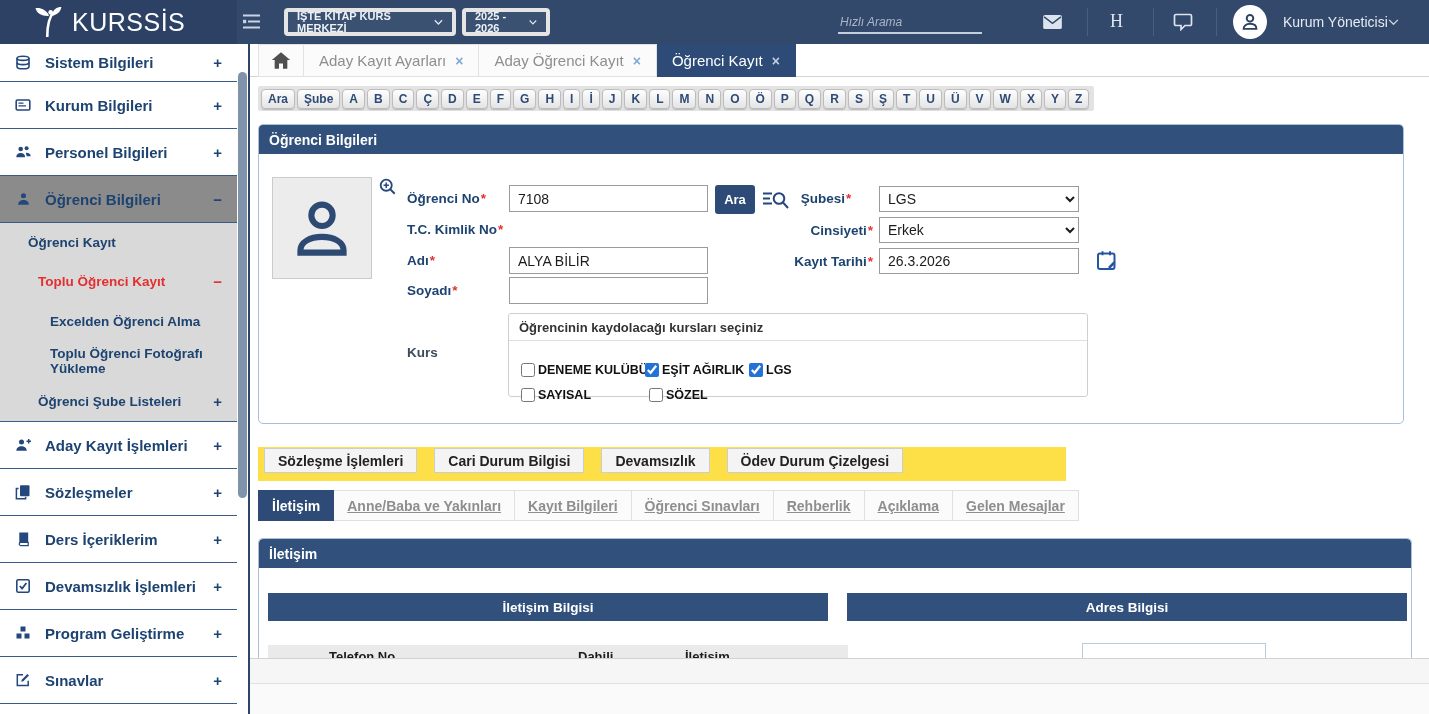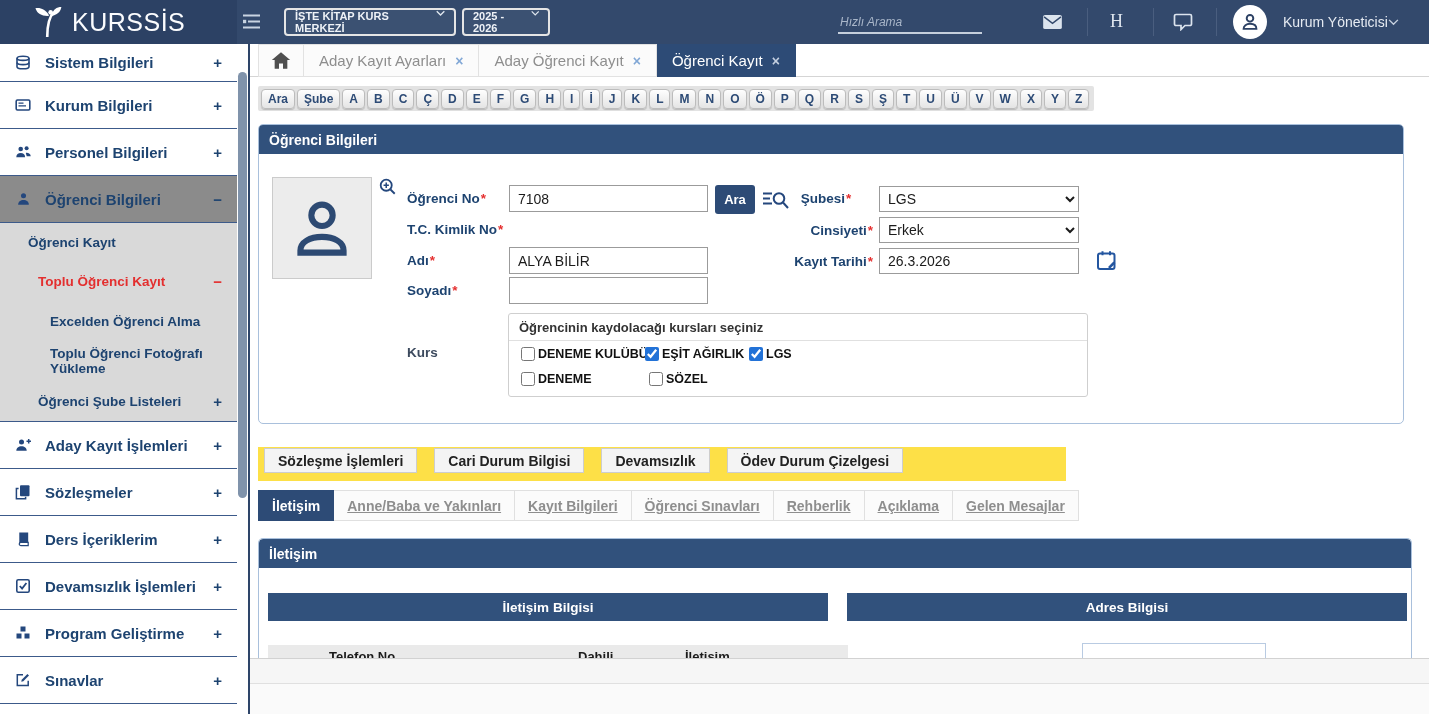--- a/index.html
+++ b/index.html
@@ -5,21 +5,21 @@
   * { box-sizing: border-box; margin: 0; padding: 0; }
   html,body { background:#fff; }
   body { font-family: "Liberation Sans", sans-serif; }
   #app { position:relative; width:1429px; height:714px; overflow:hidden; background:#fff; }
 
   
   .topbar { position:absolute; left:0; top:0; width:1429px; height:44px; background:#33496c; }
   .logo-area { position:absolute; left:0; top:0; width:237px; height:44px; background:#2c4164; display:flex; align-items:center; padding-left:34px; gap:4px; }
   .logo-text { color:#fbfcfe; font-size:25px; letter-spacing:.5px; }
   .menu-toggle { position:absolute; left:242px; top:13px; cursor:pointer; }
-  .tb-select { position:absolute; top:8px; height:28px; background:#3b5172; border:2px solid #e5e5e5; border-radius:4px; color:#eef2f7; font-size:11px; font-weight:bold; display:flex; align-items:flex-start; justify-content:space-between; padding:0 9px; gap:8px; cursor:pointer; }
+  .tb-select { position:absolute; top:8px; height:28px; background:#3b5172; border:4px solid #e5e5e5; border-radius:4px; color:#eef2f7; font-size:11px; font-weight:bold; display:flex; align-items:center; justify-content:space-between; padding:0 9px; gap:8px; cursor:pointer; }
   .quick-search { position:absolute; left:838px; top:12px; width:144px; height:22px; background:transparent; border:none; border-bottom:2px solid #c5cfdc; color:#e8eef6; font-size:12px; padding:0 2px; font-family:"Liberation Sans",sans-serif; }
   .quick-search::placeholder { color:#a9b6c9; font-style:italic; }
   .tb-divider { position:absolute; top:8px; width:1px; height:28px; background:#4a5e7f; }
   .tb-ico { position:absolute; cursor:pointer; }
   .h-badge { position:absolute; left:1110px; top:11px; color:#dfe6ee; font-family:"Liberation Serif",serif; font-size:18px; cursor:pointer; }
   .avatar { position:absolute; left:1233px; top:5px; width:34px; height:34px; background:#fff; border-radius:50%; display:flex; align-items:center; justify-content:center; cursor:pointer; }
   .user-name { position:absolute; left:1283px; top:14px; color:#e6ebf2; font-size:14px; cursor:pointer; }
   .user-caret { position:absolute; left:1388px; top:19px; }
 
   
@@ -62,21 +62,21 @@
   .zoom-ico { position:absolute; left:120px; top:53px; cursor:pointer; }
   .flabel { position:absolute; font-weight:bold; color:#1d4370; font-size:13.5px; white-space:nowrap; }
   .req { color:#e53030; margin-left:1px; }
   .finput { position:absolute; width:199px; height:27px; border:1px solid #9b9b9b; padding:0 8px; font-size:14px; font-family:"Liberation Sans",sans-serif; color:#1b1b1b; background:#fff; }
   .fselect { position:absolute; width:200px; height:26px; border:1px solid #9b9b9b; font-size:14px; font-family:"Liberation Sans",sans-serif; color:#1b1b1b; background:#fff; padding:0 4px; }
   .ara-btn { position:absolute; left:456px; top:60px; width:40px; height:29px; background:#2d4b76; color:#fff; border:none; border-radius:3px; font-weight:bold; font-size:13px; cursor:pointer; font-family:"Liberation Sans",sans-serif; }
   .listsearch-ico { position:absolute; left:503px; top:65px; cursor:pointer; }
   .cal-ico { position:absolute; left:836px; top:124px; cursor:pointer; }
   .fieldset { position:absolute; left:249px; top:188px; width:580px; height:84px; border:1px solid #cfcfcf; border-radius:3px; background:#fff; }
   .fs-h { padding:6px 10px 5px; font-weight:bold; font-size:13px; color:#333; border-bottom:1px solid #e0e0e0; }
-  .cb { position:absolute; display:flex; align-items:center; gap:3px; font-size:12.5px; font-weight:bold; color:#111; white-space:nowrap; }
+  .cb { position:absolute; display:flex; align-items:center; gap:3px; font-size:12.5px; font-weight:bold; color:#111; white-space:nowrap;margin-top:16px; }
   .cb input { width:14px; height:14px; accent-color:#2272d7; cursor:pointer; }
 
   
   .action-strip { position:absolute; left:258px; top:447px; width:808px; height:34px; background:#fde047; display:flex; padding:1px 0 0 6px; column-gap:17px; align-items:flex-start; }
   .act-btn { height:25px; background:#f4f4f4; border:1px solid #cdcdcd; font-weight:bold; font-size:14px; color:#222; display:flex; align-items:center; padding:0 13px; cursor:pointer; white-space:nowrap; font-family:"Liberation Sans",sans-serif; }
 
   
   .detail-tabs { position:absolute; left:258px; top:490px; display:flex; }
   .dtab { height:31px; padding:0 13px; display:flex; align-items:center; font-weight:bold; font-size:14px; color:#8e8e8e; background:#fbfbfb; border:1px solid #e0e0e0; border-left:none; text-decoration:underline; cursor:pointer; white-space:nowrap; }
   .dtab.active { background:#2d4b76; color:#fff; text-decoration:none; border-color:#2d4b76; border-left:1px solid #2d4b76; }
@@ -444,21 +444,21 @@
       <label class="cb" style="left:136px; top:33px;">
         <input type="checkbox" checked="" style="">
         <span>EŞİT AĞIRLIK</span>
       </label>
       <label class="cb" style="left:240px; top:33px;">
         <input type="checkbox" checked="" style="">
         <span>LGS</span>
       </label>
       <label class="cb" style="left:12px; top:58px;">
         <input type="checkbox" style="">
-        <span>DENEME</span>
+        <span>SAYISAL</span>
       </label>
       <label class="cb" style="left:140px; top:58px;">
         <input type="checkbox" style="">
         <span>SÖZEL</span>
       </label>
     </div>
   </div>
 
   <div class="action-strip">
     <button class="act-btn">Sözleşme İşlemleri</button>

